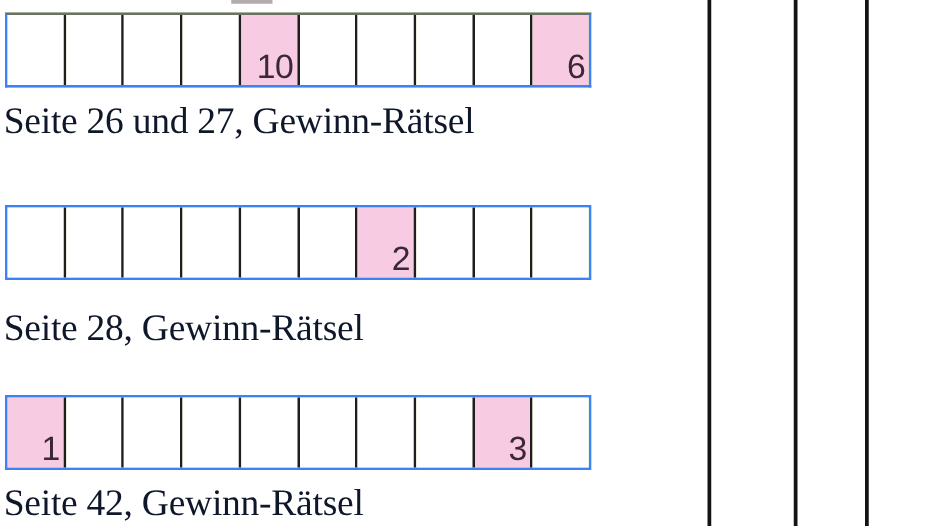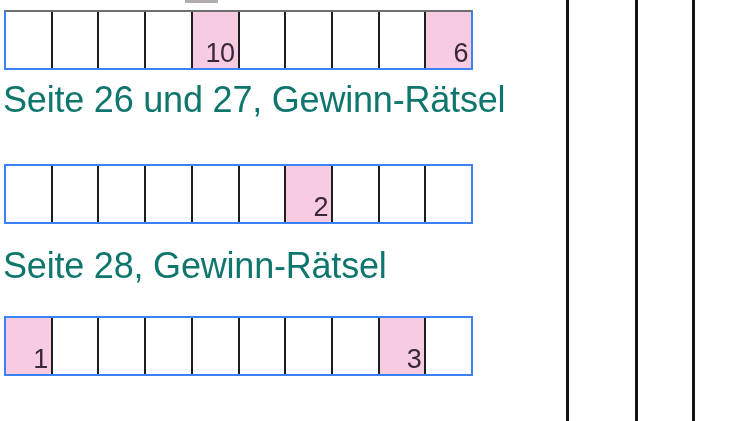--- a/index.html
+++ b/index.html
@@ -45,25 +45,26 @@
     bottom: 1px;
     font-size: 27px;
     line-height: 1;
     color: #3a2839;
     letter-spacing: -0.5px;
   }
 
   .grid-label {
     position: absolute;
     left: 3px;
-    font-size: 36px;
+    font-size: 30px;
     line-height: 1.1;
-    color: #0f766e;
+    color: #0f172a;
     letter-spacing: -0.2px;
     white-space: nowrap;
+    font-family: Liberation Serif, serif;
   }
   .label-1 { top: 80px; }
   .label-2 { top: 246px; }
   .label-3 { top: 386px; }
 
   .divider-line {
     position: absolute;
     top: 0;
     height: 421px;
     width: 2.5px;
@@ -134,20 +135,21 @@
         <div class="cell"></div>
         <div class="cell"></div>
         <div class="cell"></div>
         <div class="cell"></div>
         <div class="cell"></div>
         <div class="cell highlight">
           <span class="cell-number">3</span>
         </div>
         <div class="cell"></div>
       </div>
+    <div class="grid-label label-3">Seite 42, Gewinn-Rätsel</div>
 
   </div>
 
   <div class="divider-line divider-a"></div>
   <div class="divider-line divider-b"></div>
   <div class="divider-line divider-c"></div>
 
 </div>
 
 </body></html>

